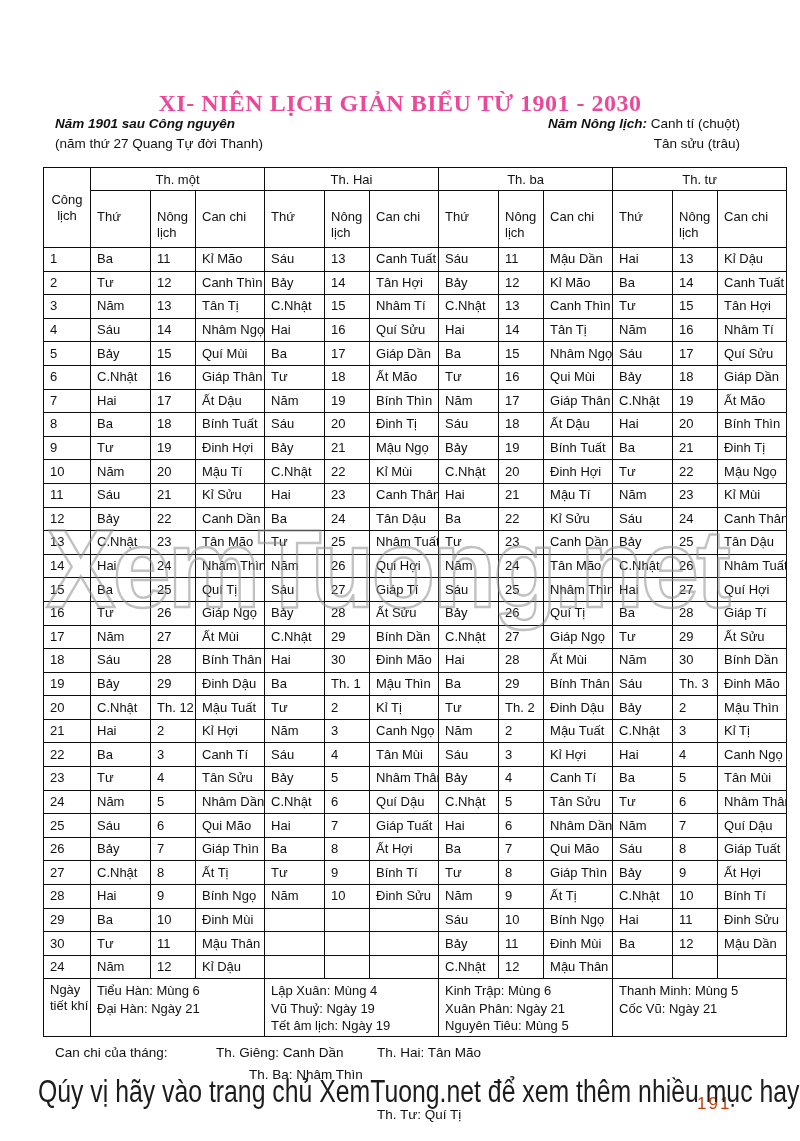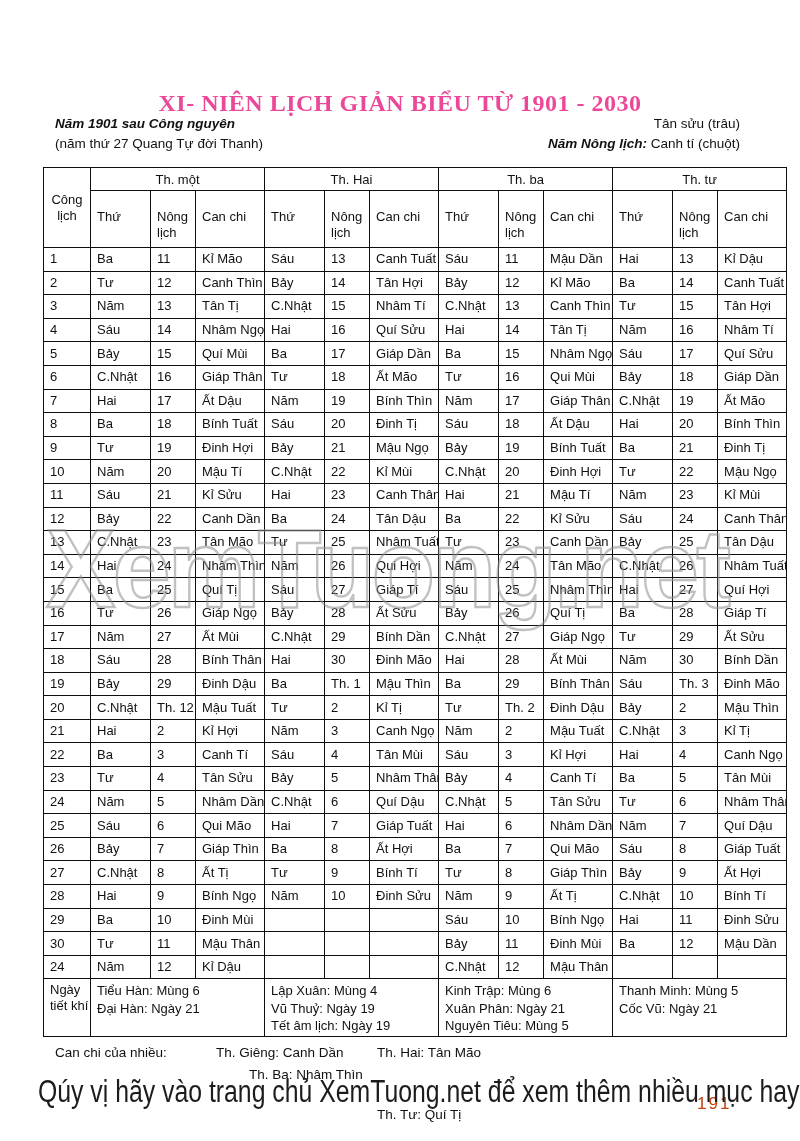--- a/index.html
+++ b/index.html
@@ -43,23 +43,23 @@
 <div class="page">
 
   <h1 class="title">XI- NIÊN LỊCH GIẢN BIỂU TỪ 1901 - 2030</h1>
 
   <div class="info">
     <div class="left">
       <div><span class="bi">Năm 1901 sau Công nguyên</span></div>
       <div>(năm thứ 27 Quang Tự đời Thanh)</div>
     </div>
     <div class="right">
-      <div>Tân sửu (trâu)</div>
       <div><span class="bi">Năm Nông lịch:</span>
         <span>Canh tí (chuột)</span></div>
+      <div>Tân sửu (trâu)</div>
     </div>
   </div>
 
   <div class="watermark">XemTuong.net</div>
 
   <table class="cal">
     <colgroup>
       <col style="width:47px">
       <col style="width:60px">
         <col style="width:45px">
@@ -583,21 +583,21 @@
           </td>
           <td colspan="3">
             <div>Thanh Minh: Mùng 5</div>
             <div>Cốc Vũ: Ngày 21</div>
           </td>
         </tr>
     </tbody>
   </table>
 
   <div class="canchi" id="canchi">
-    <span class="cc-label">Can chi của nhiều:</span>
+    <span class="cc-label">Can chi của tháng:</span>
   <span style="left: 161px; top: 0px;">Th. Giêng: Canh Dần</span>
       <span style="left: 322px; top: 0px;">Th. Hai: Tân Mão</span>
       <span style="left: 161px; top: 22px; margin-left: 33px;">Th. Ba: Nhâm Thìn</span>
       <span style="left: 322px; top: 22px; margin-top: 40px;">Th. Tư: Quí Tị</span>
     </div>
 
   <div class="footer-big">Qúy vị hãy vào trang chủ XemTuong.net để xem thêm nhiều mục hay khác</div>
   <div class="page-num">191</div>
 
 </div>

